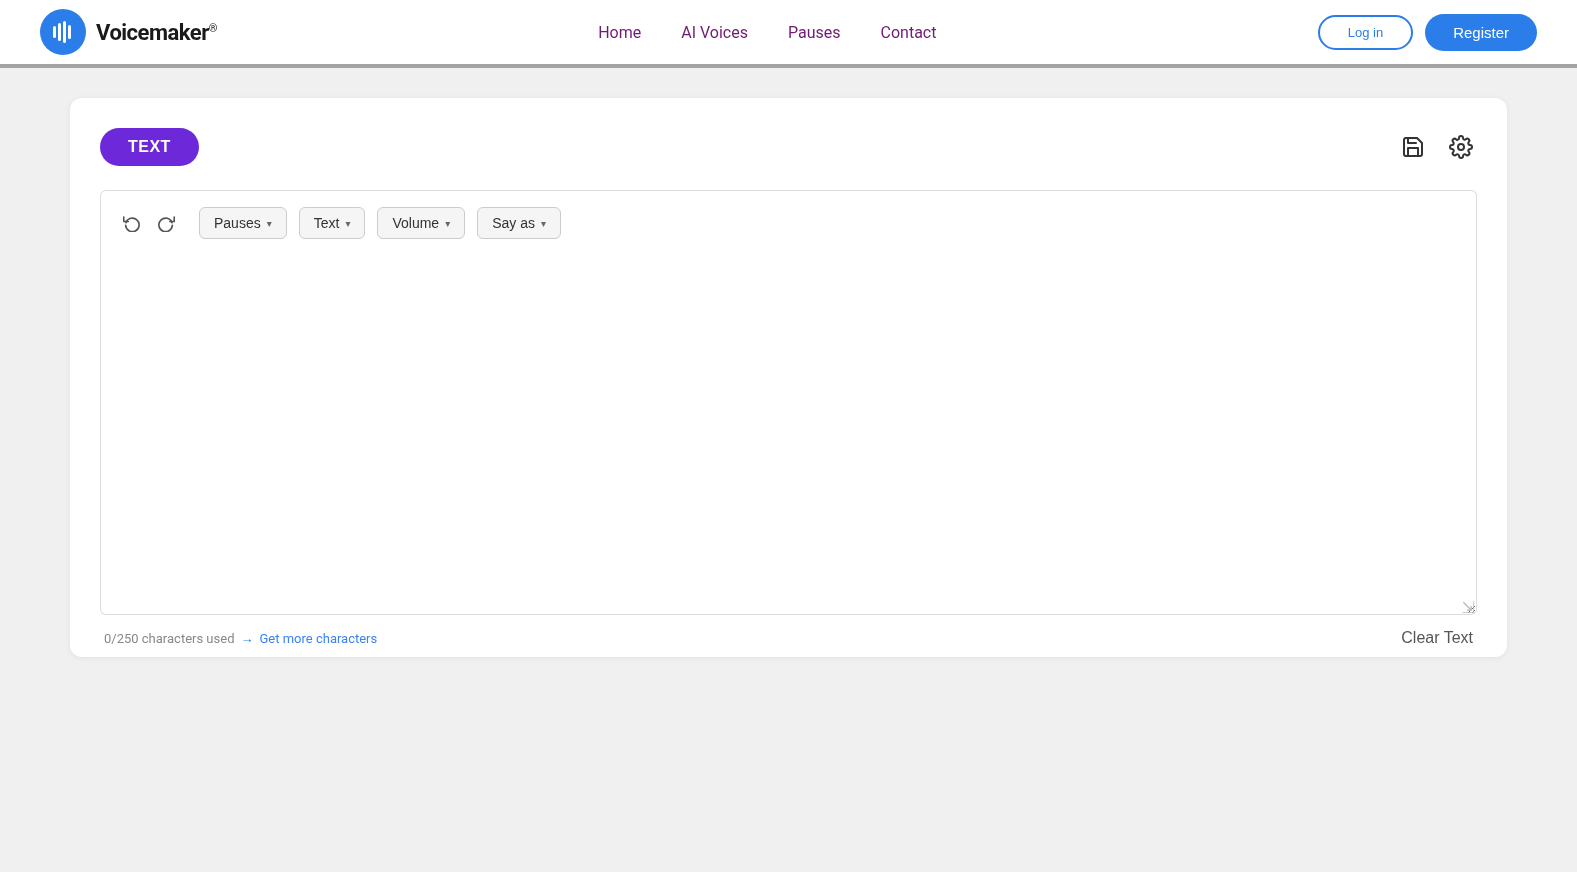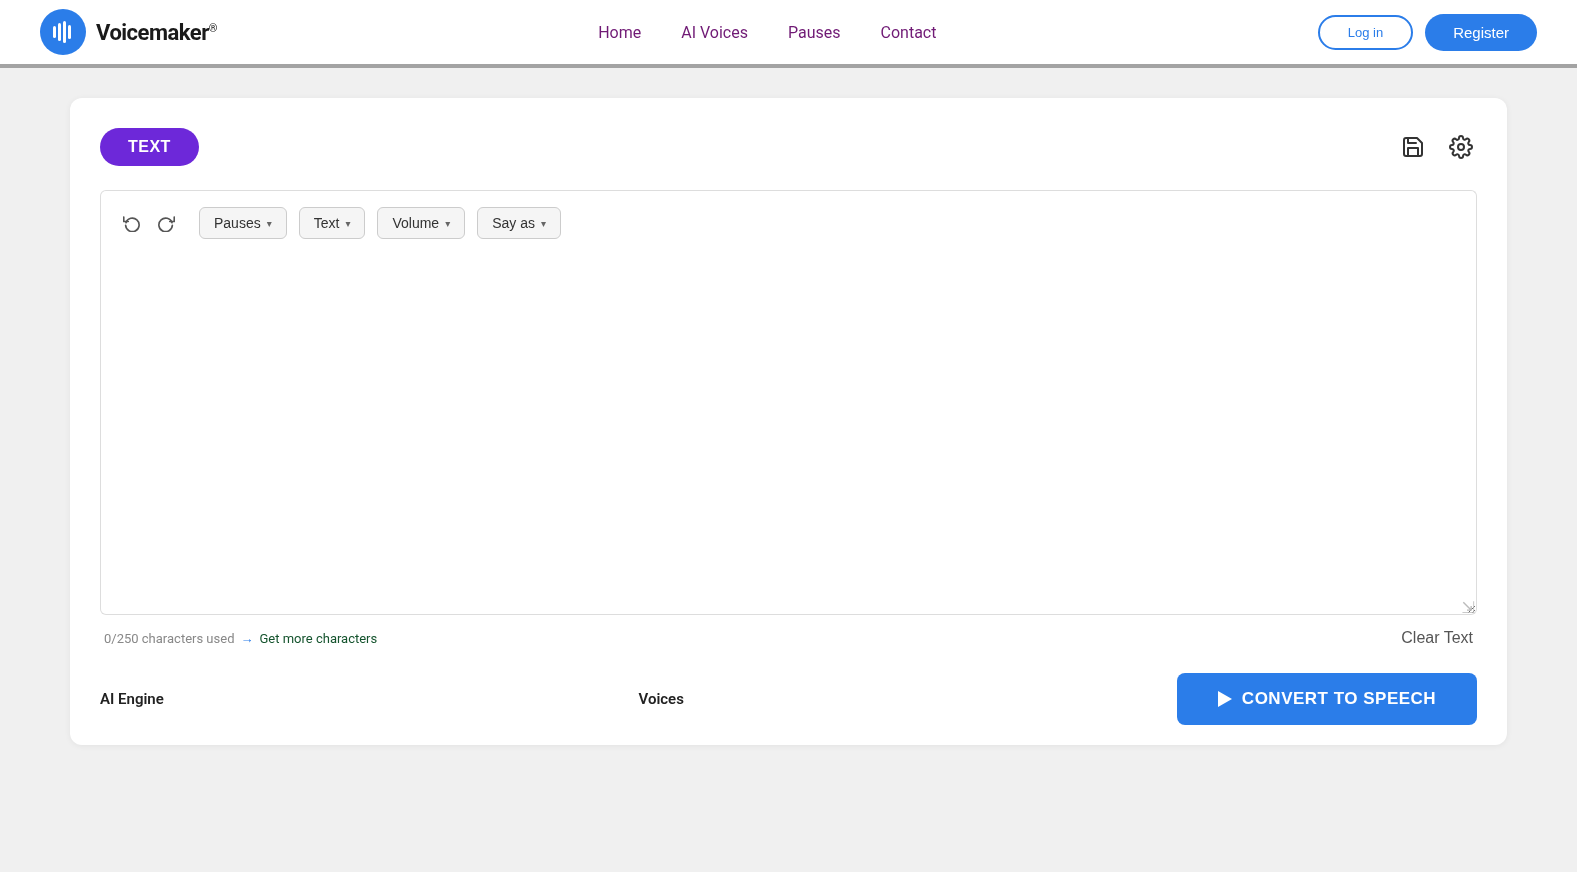--- a/index.html
+++ b/index.html
@@ -225,21 +225,21 @@
 
     .char-count-left {
       display: flex;
       align-items: center;
       gap: 6px;
       font-size: 13px;
       color: #888;
     }
 
     .get-more-link {
-      color: #14532d;
+      color: #3b82f6;
       text-decoration: none;
       font-size: 13px;
       cursor: pointer;
     }
 
     .arrow-right {
       color: #2b7de9;
       font-size: 13px;
     }
 
@@ -417,29 +417,15 @@
 
     <div class="char-count-row">
       <div class="char-count-left">
         <span>0/250 characters used</span>
         <span class="arrow-right">→</span>
         <a class="get-more-link">Get more characters</a>
       </div>
       <button class="clear-text-btn">Clear Text</button>
     </div>
 
-    <div class="bottom-row">
-      <div class="ai-engine-section">
-        <span class="section-label">AI Engine</span>
-      </div>
-
-      <div class="voices-section">
-        <span class="section-label">Voices</span>
-      </div>
-
-      <button class="convert-btn">
-        <span class="play-icon"></span>
-        <span>CONVERT TO SPEECH</span>
-      </button>
-    </div>
 
   </div>
 </div>
 
 </body></html>

